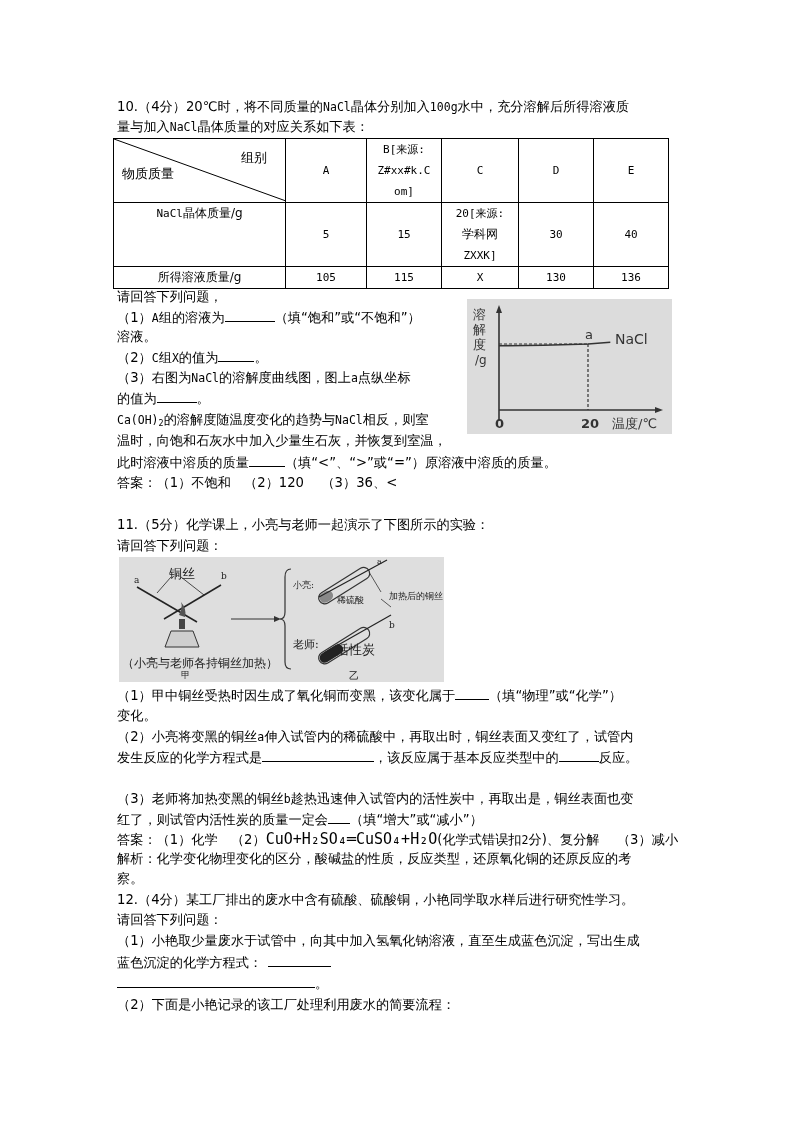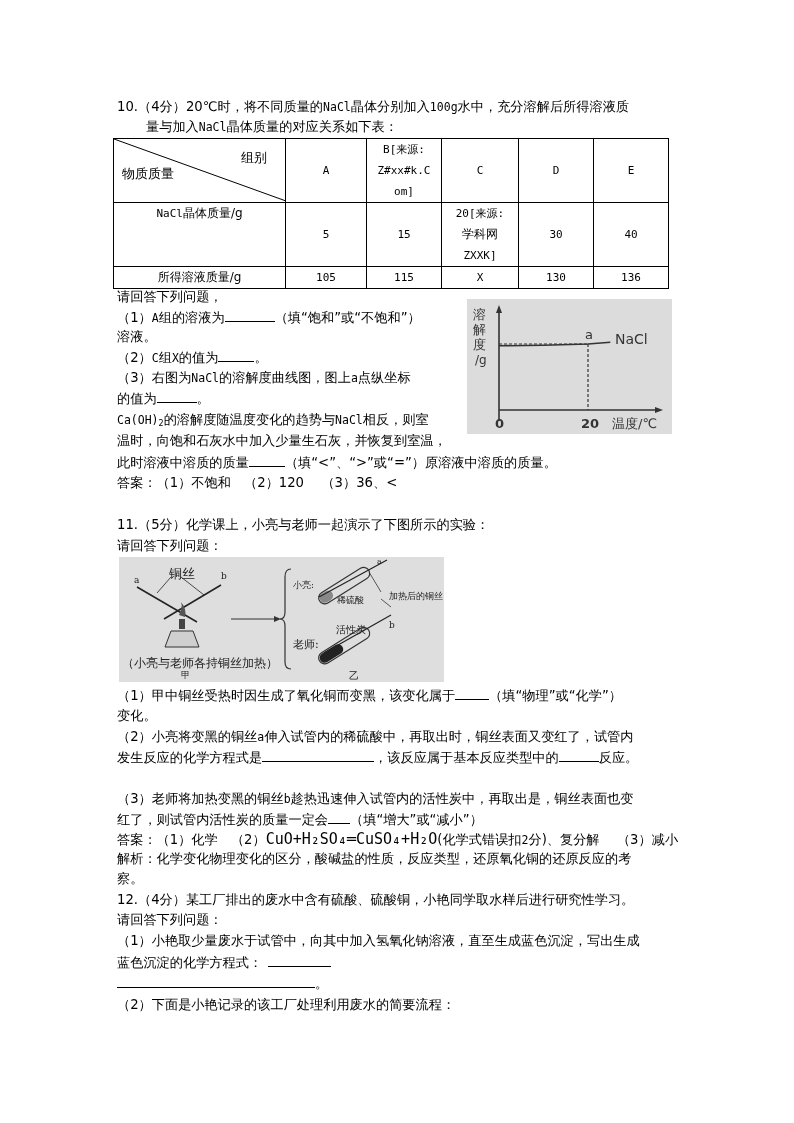--- a/index.html
+++ b/index.html
@@ -25,21 +25,21 @@
   .fig-text { position: absolute; font-family: "DejaVu Serif", "Liberation Serif", serif; color: #222; }
 </style>
 </head>
 <body>
 
 <div class="page">
 
   <div class="line" style="top:97px;">
     <span>10.（4分）20℃时，将不同质量的</span><span class="mono">NaCl</span><span>晶体分别加入</span><span class="mono">100g</span><span>水中，充分溶解后所得溶液质</span>
   </div>
-  <div class="line" style="top:117px;margin-left:29px;">
+  <div class="line" style="top:117px;">
     <span>量与加入</span><span class="mono">NaCl</span><span>晶体质量的对应关系如下表：</span>
   </div>
 
   <table class="data">
     <colgroup>
       <col style="width:172px">
         <col style="width:81px">
         <col style="width:75px">
         <col style="width:77px">
         <col style="width:75px">
@@ -168,21 +168,21 @@
     </svg>
     <span class="fig-text" style="left:15px;top:18px;font-size:9px;">a</span>
     <span class="fig-text" style="left:102px;top:14px;font-size:9px;">b</span>
     <span class="fig-text" style="left:50px;top:8px;font-size:13px;">铜丝</span>
     <span class="fig-text" style="left:3px;top:98px;font-size:12px;">（小亮与老师各持铜丝加热）</span>
     <span class="fig-text" style="left:62px;top:112px;font-size:9px;">甲</span>
     <span class="fig-text" style="left:174px;top:22px;font-size:9px;">小亮:</span>
     <span class="fig-text" style="left:218px;top:37px;font-size:9px;">稀硫酸</span>
     <span class="fig-text" style="left:258px;top:33px;font-size:9px;margin-left:12px;">加热后的铜丝</span>
     <span class="fig-text" style="left:174px;top:80px;font-size:11px;">老师:</span>
-    <span class="fig-text" style="left:217px;top:66px;font-size:10px;">活性炭</span>
+    <span class="fig-text" style="left:217px;top:84px;font-size:13px;">活性炭</span>
     <span class="fig-text" style="left:270px;top:63px;font-size:9px;">b</span>
     <span class="fig-text" style="left:258px;top:0px;font-size:8px;">a</span>
     <span class="fig-text" style="left:230px;top:112px;font-size:10px;">乙</span>
   </div>
 
   <div class="line" style="top:685px;">
     <span>（1）甲中铜丝受热时因生成了氧化铜而变黑，该变化属于</span><span class="blank" style="width:34px"></span><span>（填“物理”或“化学”）</span>
   </div>
   <div class="line" style="top:706px;">变化。</div>
   <div class="line" style="top:727px;">

